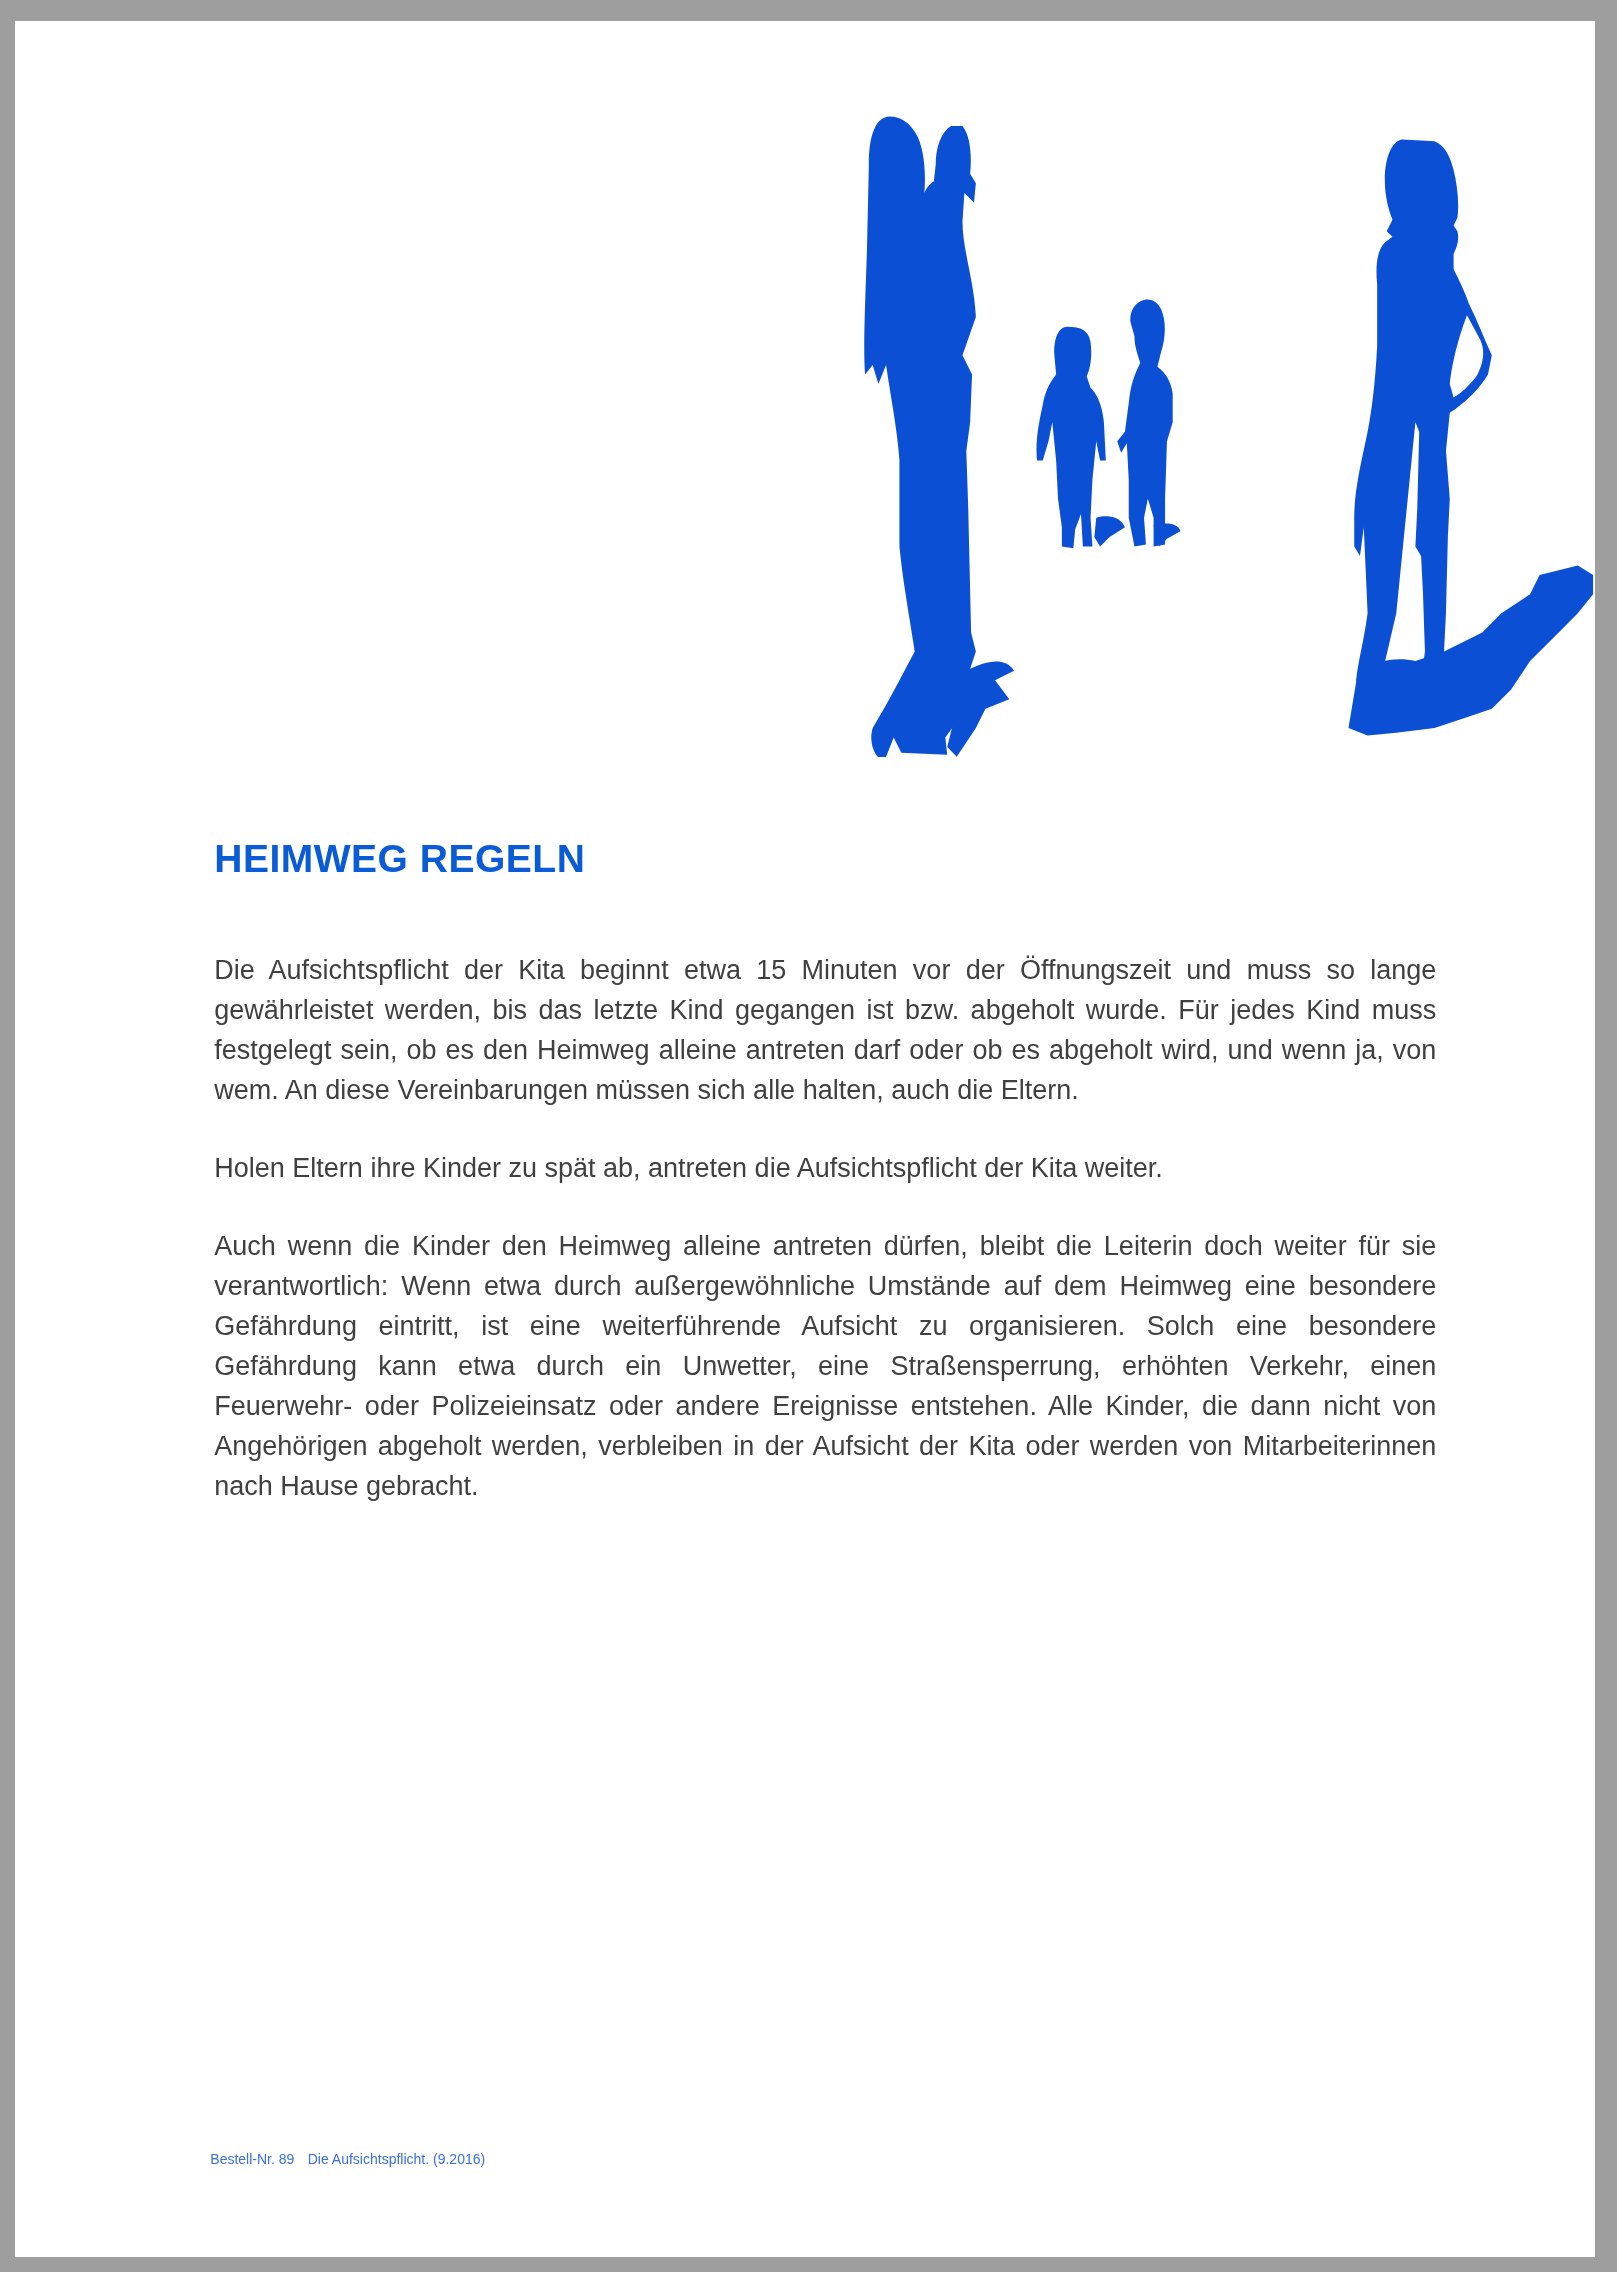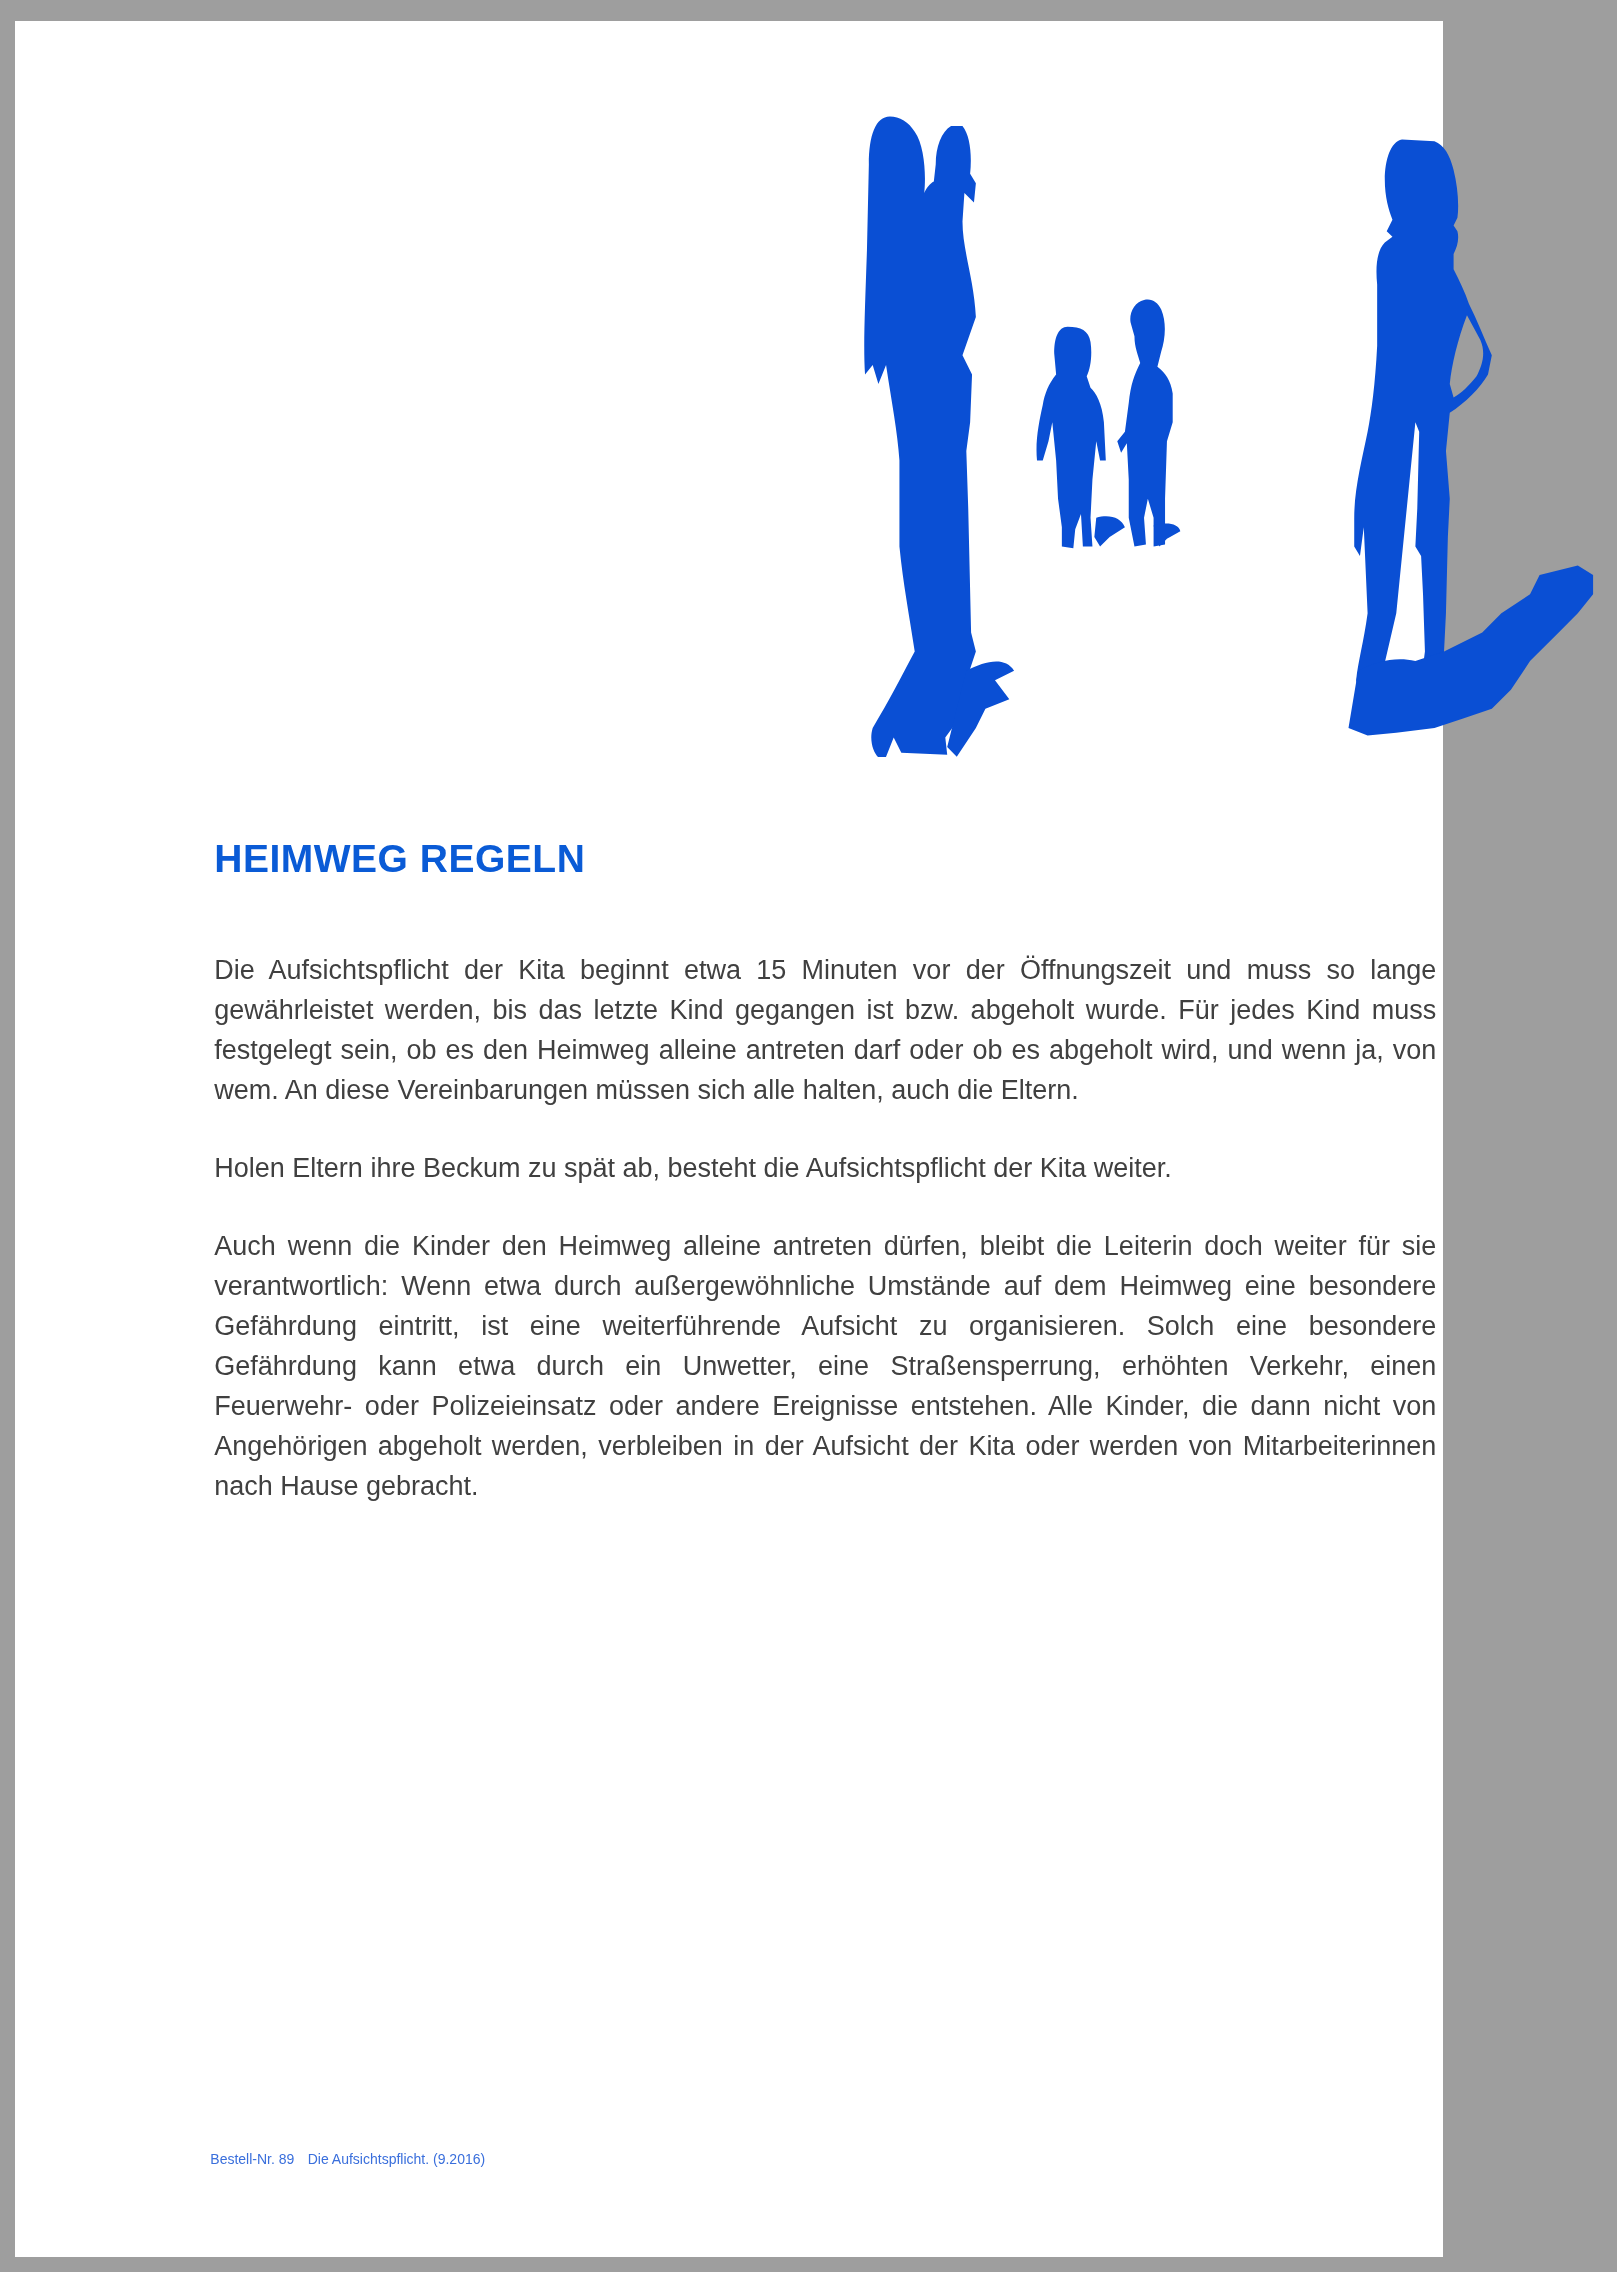--- a/index.html
+++ b/index.html
@@ -6,21 +6,21 @@
   body {
     width: 1617px; height: 2272px;
     background: #9e9e9e;
     position: relative;
     overflow: hidden;
     font-family: "Liberation Sans", sans-serif;
   }
   .page {
     position: absolute;
     left: 15.3px; top: 21px;
-    width: 1428px; height: 2236px;
+    width: 1580px; height: 2236px;
     background: #ffffff;
   }
   .illustration {
     position: absolute;
     left: 808px; top: 76px;
     width: 772px; height: 660px;
   }
   .title {
     position: absolute;
     left: 199px; top: 816px;
@@ -70,21 +70,21 @@
 
       <path d="M606 44 C594 46 588 66 588 86 C588 104 592 118 596 128 L590 140 L596 146 L588 152 C580 160 578 176 580 196 L580 260 C578 300 574 330 570 350 C564 380 556 410 556 440 L556 470 L562 480 L566 450 L570 540 C566 570 560 590 558 610 L560 620 L580 616 L586 600 L600 540 L606 480 L616 380 L620 340 L624 350 L622 430 L620 470 L626 480 L628 520 L630 580 L626 610 L644 612 L650 580 L652 540 L654 460 L656 420 L652 370 L656 330 C672 320 688 304 696 290 L700 270 C692 252 684 232 676 216 C672 204 666 192 660 180 L660 164 C664 156 666 148 664 140 L660 134 L664 126 C666 112 664 92 660 76 C656 60 650 50 640 46 Z M674 228 L688 254 C694 268 690 280 684 292 C676 302 668 310 660 314 L656 300 C658 280 664 254 674 228 Z"></path>
       <path d="M560 600 C580 590 600 585 620 590 L650 580 L690 560 L710 540 L740 520 L750 500 L790 490 L806 500 L806 520 L790 540 L770 560 L740 590 L720 620 L700 640 L670 650 L640 660 L600 665 L570 668 L550 660 Z"></path>
     </g>
   </svg>
 
   <h1 class="title">HEIMWEG REGELN</h1>
 
   <div class="body-text">
     <p>Die Aufsichtspflicht der Kita beginnt etwa 15 Minuten vor der Öffnungszeit und muss so lange gewährleistet werden, bis das letzte Kind gegangen ist bzw. abgeholt wurde. Für jedes Kind muss festgelegt sein, ob es den Heimweg alleine antreten darf oder ob es abgeholt wird, und wenn ja, von wem. An diese Vereinbarungen müssen sich alle halten, auch die Eltern.</p>
-    <p>Holen Eltern ihre Beckum zu spät ab, besteht die Aufsichtspflicht der Kita weiter.</p>
+    <p>Holen Eltern ihre Kinder zu spät ab, antreten die Aufsichtspflicht der Kita weiter.</p>
     <p>Auch wenn die Kinder den Heimweg alleine antreten dürfen, bleibt die Leiterin doch weiter für sie verantwortlich: Wenn etwa durch außergewöhnliche Umstände auf dem Heimweg eine besondere Gefährdung eintritt, ist eine weiterführende Aufsicht zu organisieren. Solch eine besondere Gefährdung kann etwa durch ein Unwetter, eine Straßensperrung, erhöhten Verkehr, einen Feuerwehr- oder Polizeieinsatz oder andere Ereignisse entstehen. Alle Kinder, die dann nicht von Angehörigen abgeholt werden, verbleiben in der Aufsicht der Kita oder werden von Mitarbeiterinnen nach Hause gebracht.</p>
   </div>
 
   <div class="footer">
     <div>
       <span>Bestell-Nr. 89</span><span class="gap"></span><span>Die Aufsichtspflicht. (9.2016)</span>
     </div>
   </div>
 
 </div>

